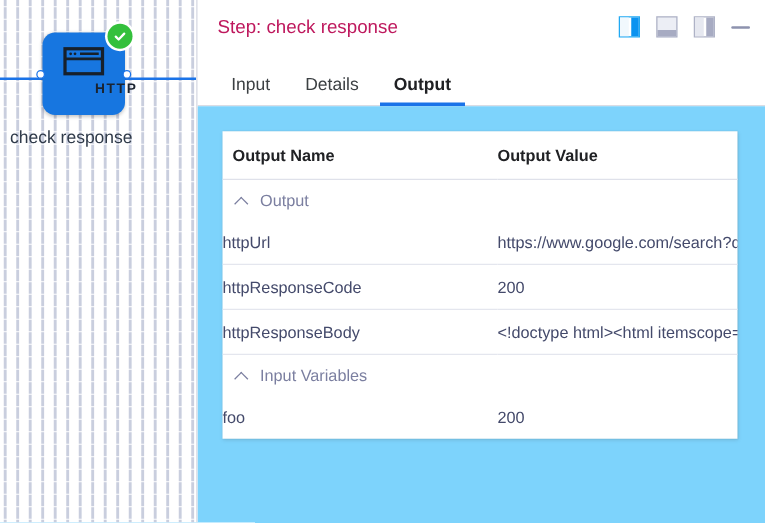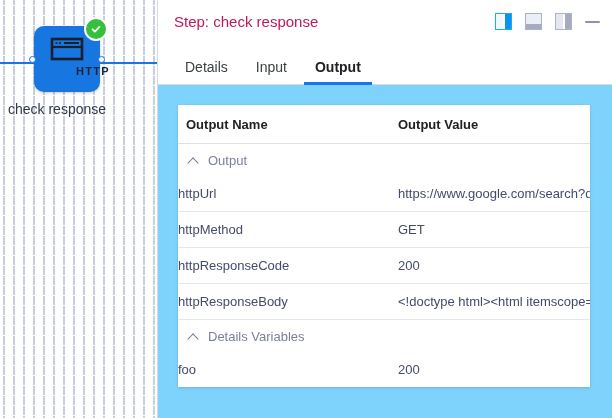--- a/index.html
+++ b/index.html
@@ -389,22 +389,22 @@
       <div class="panel-title">Step: check response</div>
       <div class="header-actions">
         <div class="layout-btn right-panel"></div>
         <div class="layout-btn bottom-panel"></div>
         <div class="layout-btn side-panel"></div>
         <div class="minimize-btn"></div>
       </div>
     </div>
 
     <div class="tabs">
+      <div class="tab">Input</div>
       <div class="tab">Details</div>
-      <div class="tab">Input</div>
       <div class="tab active">Output</div>
     </div>
 
     <div class="panel-body">
       <div class="table-card">
         <table class="out-table">
           <thead>
             <tr>
               <th class="col-name">Output Name</th>
               <th class="col-value">Output Value</th>
@@ -418,37 +418,33 @@
                   <span class="chev"></span>
                   <span>Output</span>
                 </div>
               </td>
             </tr>
             <tr>
               <td class="cell-name">httpUrl</td>
               <td class="cell-value">https://www.google.com/search?q=</td>
             </tr>
             <tr>
-              <td class="cell-name">httpMethod</td>
-              <td class="cell-value">GET</td>
-            </tr>
-            <tr>
               <td class="cell-name">httpResponseCode</td>
               <td class="cell-value">200</td>
             </tr>
             <tr>
               <td class="cell-name">httpResponseBody</td>
               <td class="cell-value">&lt;!doctype html&gt;&lt;html itemscope="</td>
             </tr>
 
             <tr class="group-row">
               <td colspan="2">
                 <div class="group-cell">
                   <span class="chev"></span>
-                  <span>Details Variables</span>
+                  <span>Input Variables</span>
                 </div>
               </td>
             </tr>
             <tr class="last-row">
               <td class="cell-name">foo</td>
               <td class="cell-value">200</td>
             </tr>
 
           </tbody>
         </table>

